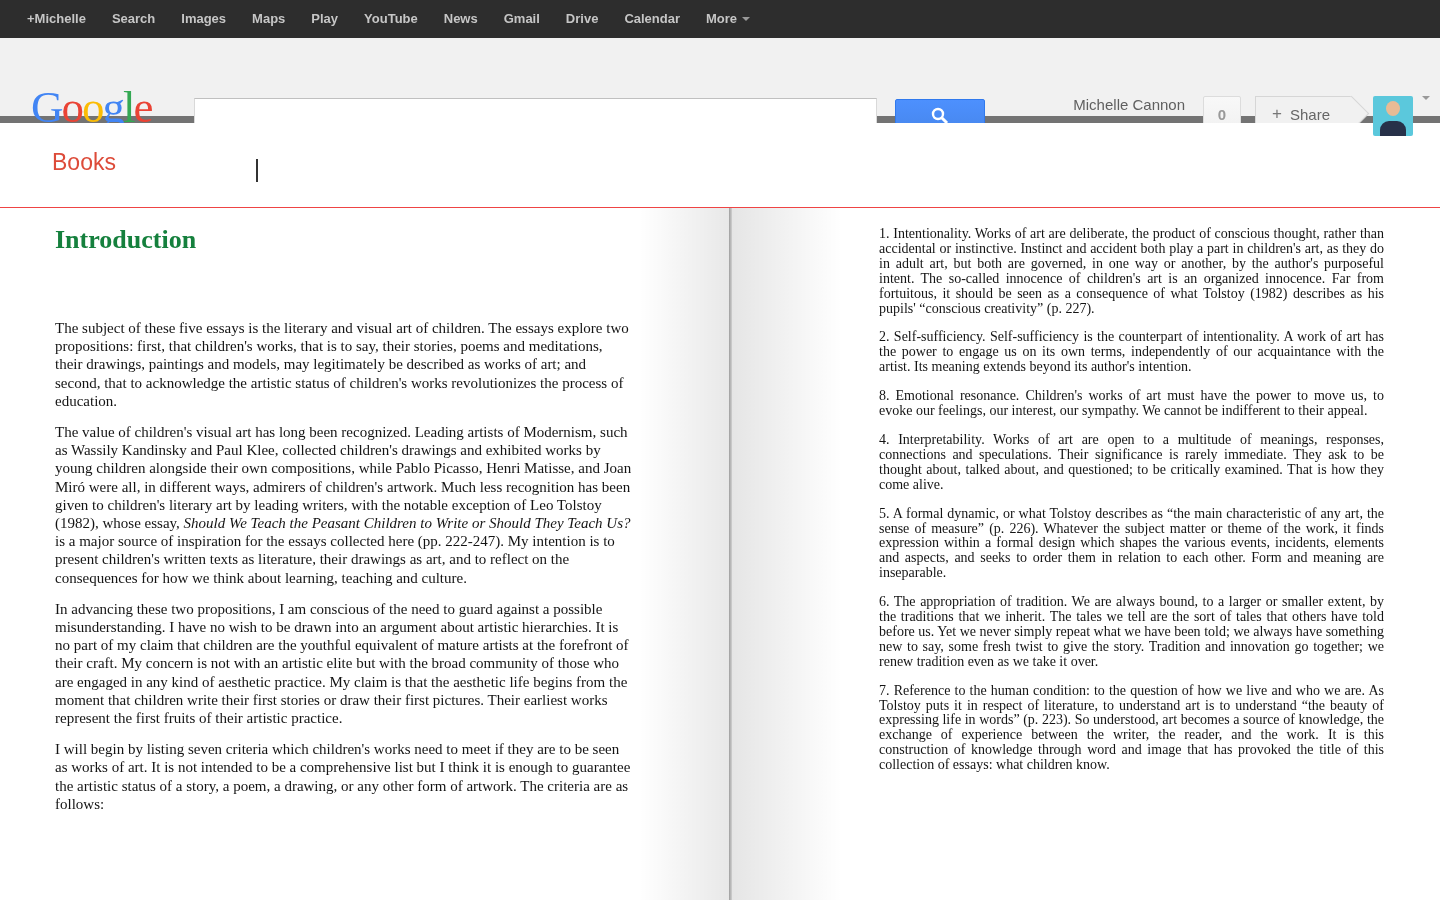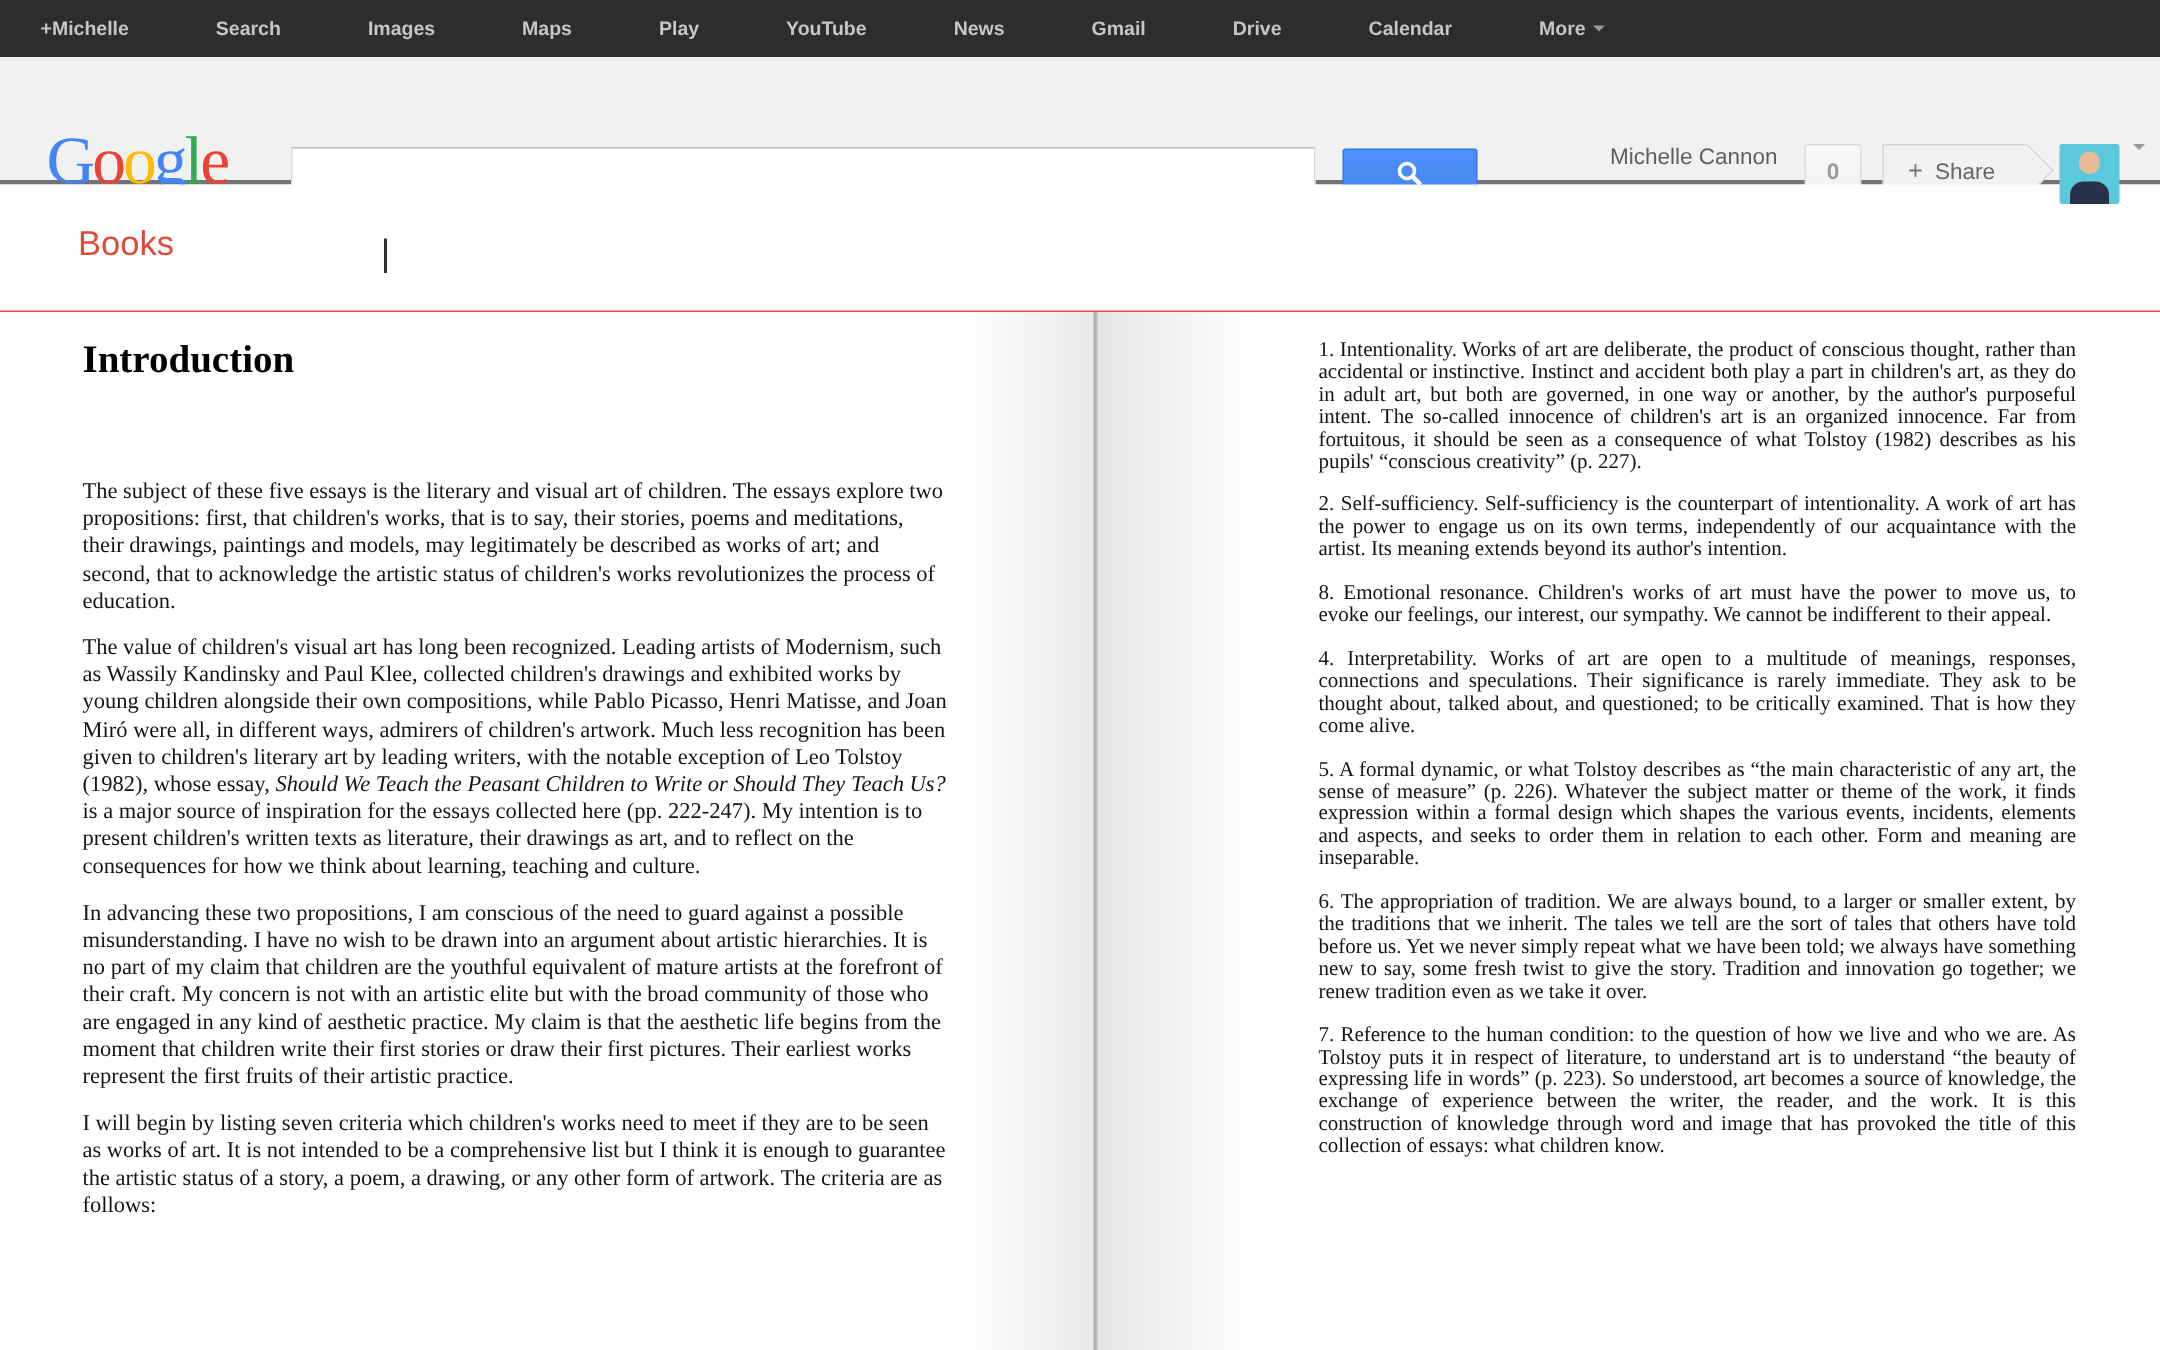--- a/index.html
+++ b/index.html
@@ -1,29 +1,29 @@
 <!DOCTYPE html>
 <html><head>
 <meta charset="utf-8">
 <style>
   * { box-sizing: border-box; }
   html,body { margin:0; padding:0; background:#fff; }
   .app { position:relative; width:1440px; height:900px; overflow:hidden;
          font-family:"Liberation Sans", sans-serif; background:#fff; }
 
   
-  .topbar { height:38px; background:#2d2d2d; display:flex; align-items:center; padding-left:14px;gap:32px; }
+  .topbar { height:38px; background:#2d2d2d; display:flex; align-items:center; padding-left:14px; }
   .topbar .tb-item { color:#c6c6c6; font-size:13px; font-weight:bold; padding:0 13px;
                      line-height:38px; cursor:pointer; white-space:nowrap; }
   .tb-more { display:flex; align-items:center; gap:5px; }
   .caret-down { width:0; height:0; border-left:4px solid transparent; border-right:4px solid transparent;
                 border-top:4px solid #999; display:inline-block; }
 
   
-  .header { position:relative; height:85px; background:#f1f1f1; border-bottom:3px solid #737373; }
+  .header { position:relative; height:85px; background:#f1f1f1; border-bottom:7px solid #737373; }
   .logo { position:absolute; left:31px; top:47px; font-family:"Liberation Serif", serif;
           font-size:45px; line-height:45px; letter-spacing:-2px; cursor:pointer; }
   .lg-blue { color:#4285f4; } .lg-red { color:#ea4335; } .lg-yellow { color:#fbbc05; } .lg-green { color:#34a853; }
   .search-input { position:absolute; left:194px; top:60px; width:683px; height:34px;
                   border:1px solid #d9d9d9; border-top-color:#c0c0c0; background:#fff;
                   padding:0 8px; font-size:16px; outline:none; }
   .search-btn { position:absolute; left:895px; top:61px; width:90px; height:33px;
                 background:linear-gradient(to bottom,#4d90fe,#4787ed); border:1px solid #3079ed;
                 border-radius:2px; display:flex; align-items:center; justify-content:center; cursor:pointer; }
   .user-area { position:absolute; right:10px; top:58px; height:40px; display:flex; align-items:flex-start; }
@@ -69,21 +69,21 @@
           font-family:"Liberation Serif", serif; color:#141414; }
   .page-left { left:0; width:729px; }
   .page-left::after { content:""; position:absolute; top:0; right:0; width:90px; height:100%;
           background:linear-gradient(to right, rgba(0,0,0,0), rgba(0,0,0,0.09)); pointer-events:none; }
   .gutter-line { position:absolute; left:729px; top:0; width:3px; height:692px;
           background:linear-gradient(to right,#9e9e9e,#d0d0d0); }
   .page-right { left:732px; width:708px; }
   .page-right::before { content:""; position:absolute; top:0; left:0; width:110px; height:100%;
           background:linear-gradient(to right, rgba(0,0,0,0.10), rgba(0,0,0,0)); pointer-events:none; }
   .lp-inner { padding:17px 97px 0 55px; }
-  .lp-inner h1 { font-size:26px; margin:0 0 64px 0; font-weight:bold; color:#000000; }
+  .lp-inner h1 { font-size:26px; margin:0 0 64px 0; font-weight:bold; color:#15803d; }
   .lp-inner p { font-size:15px; line-height:18.2px; margin:0 0 13px 0; }
   .it { font-style:italic; }
   .rp-inner { padding:19px 56px 0 147px; }
   .rp-inner p { font-size:14px; line-height:14.9px; margin:0 0 14px 0; text-align:justify; }
 </style>
 </head>
 <body>
 
 <div class="app">
 

